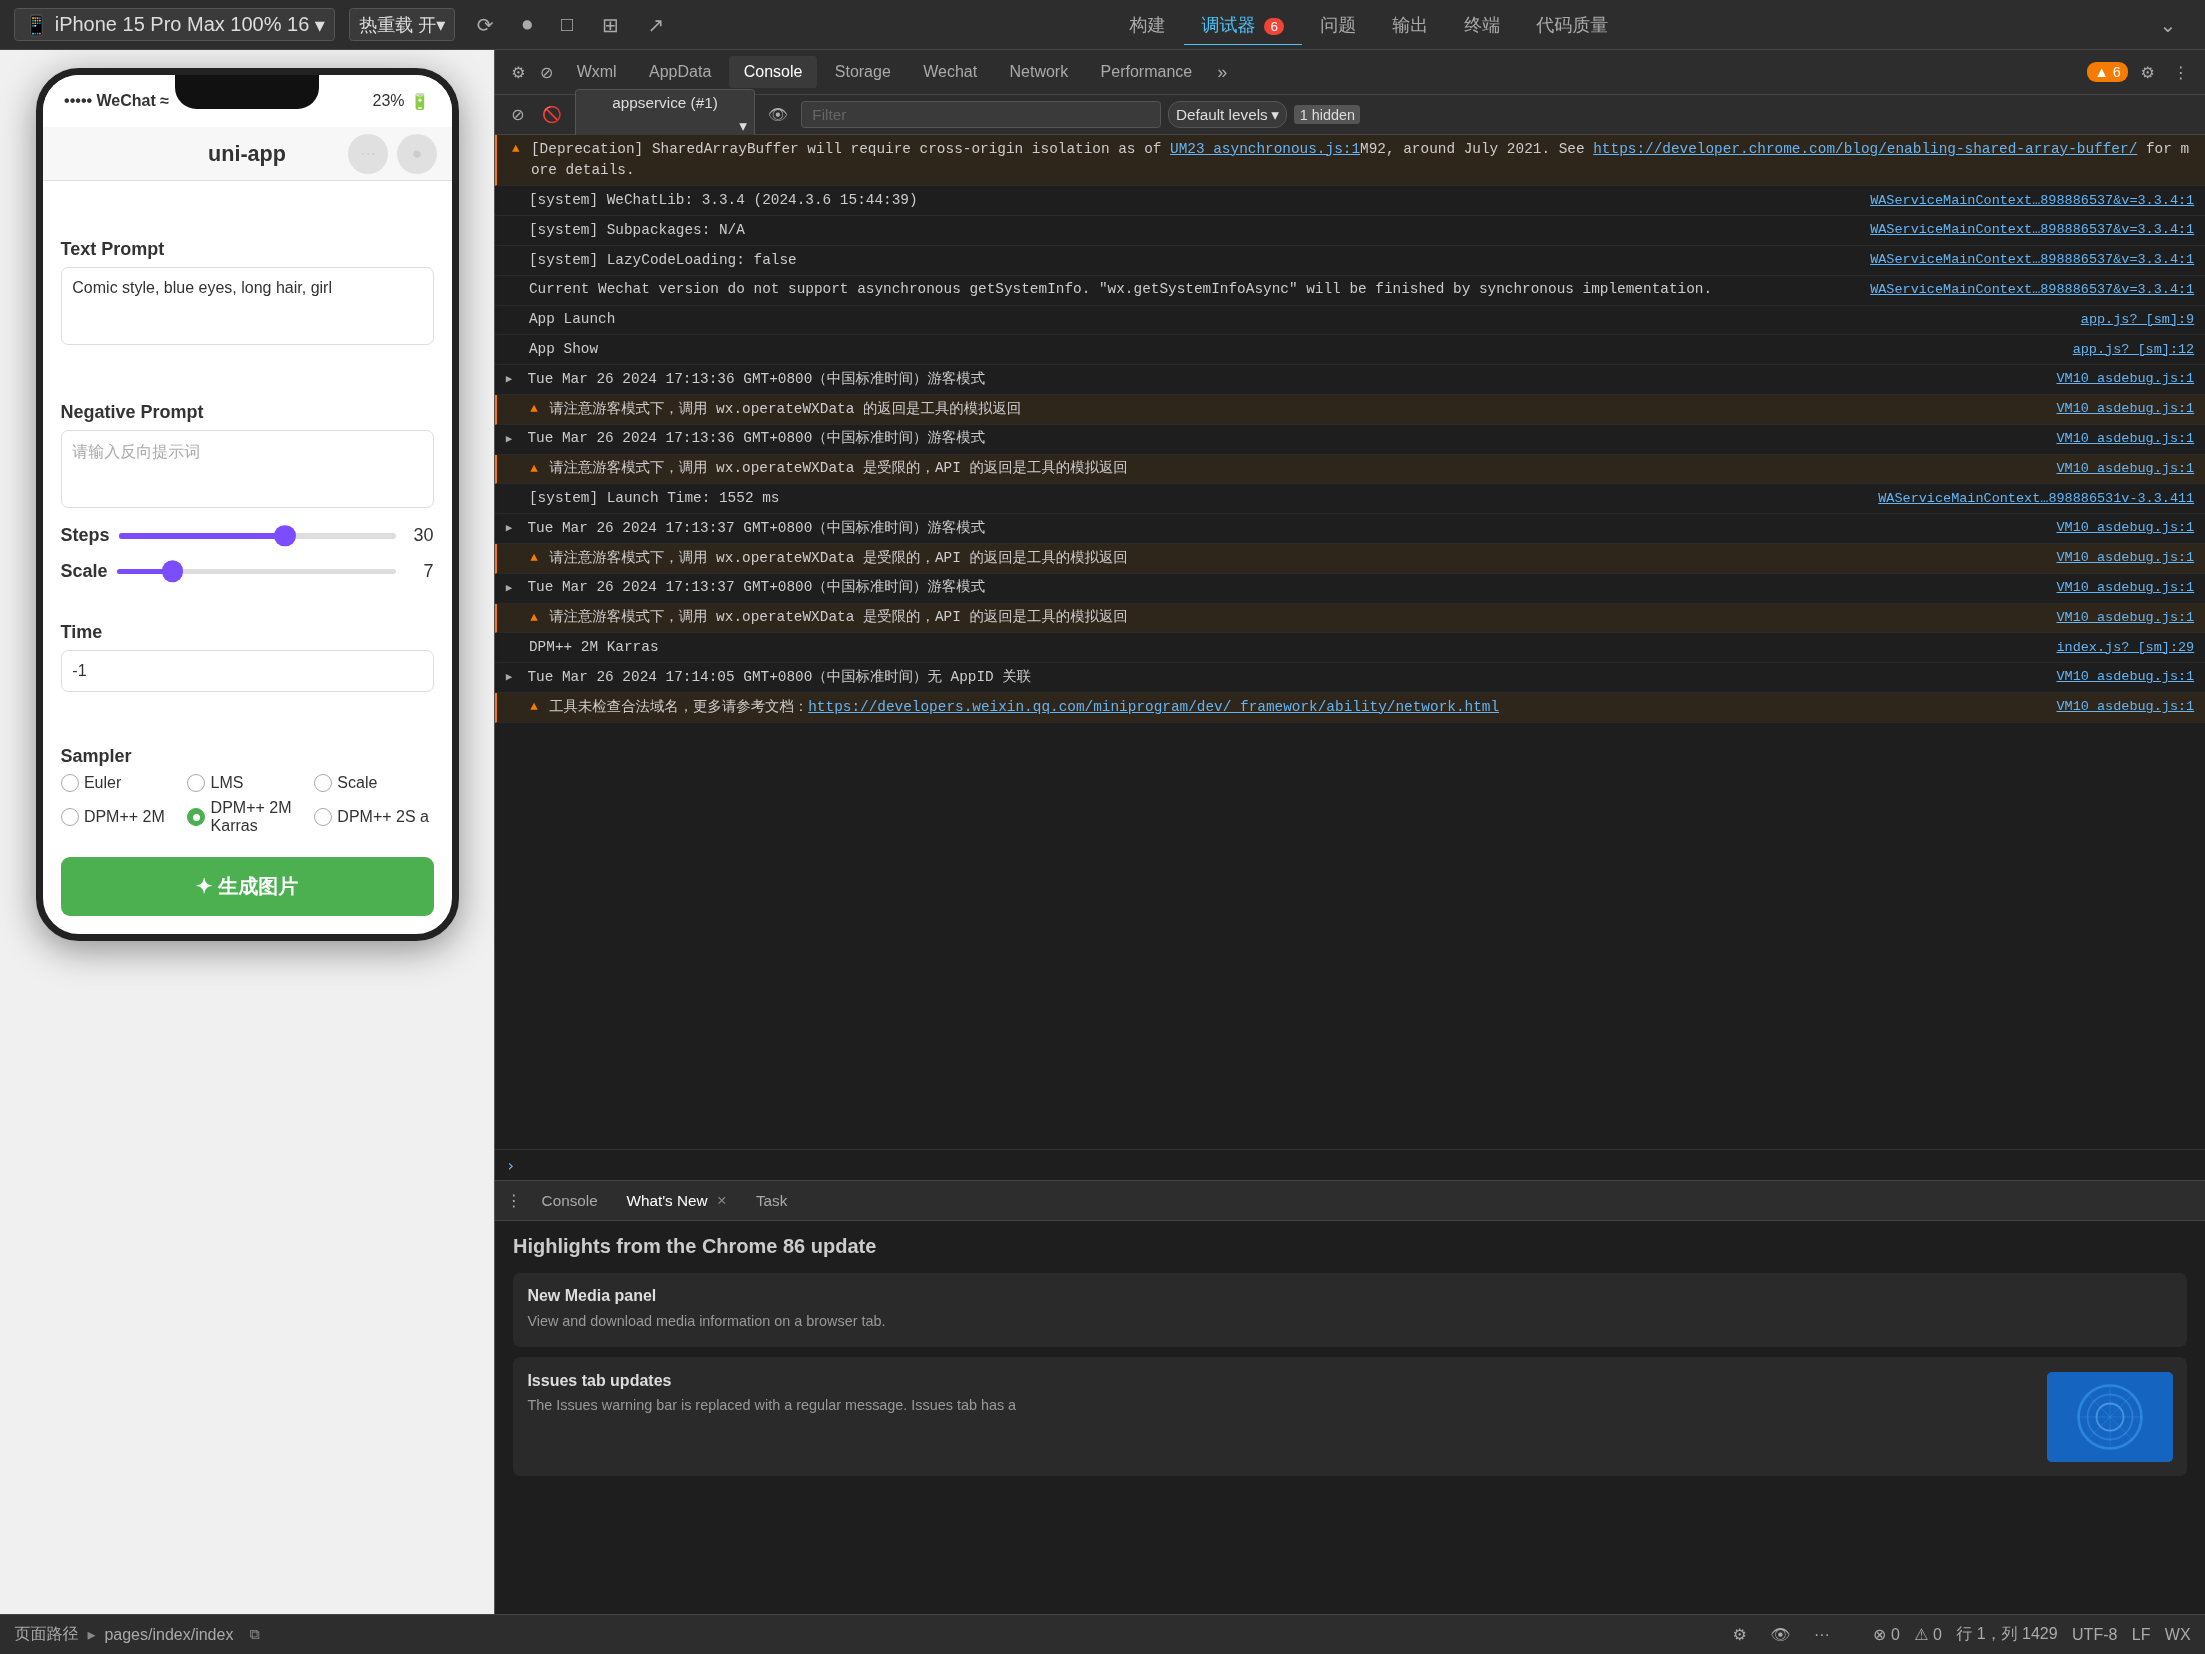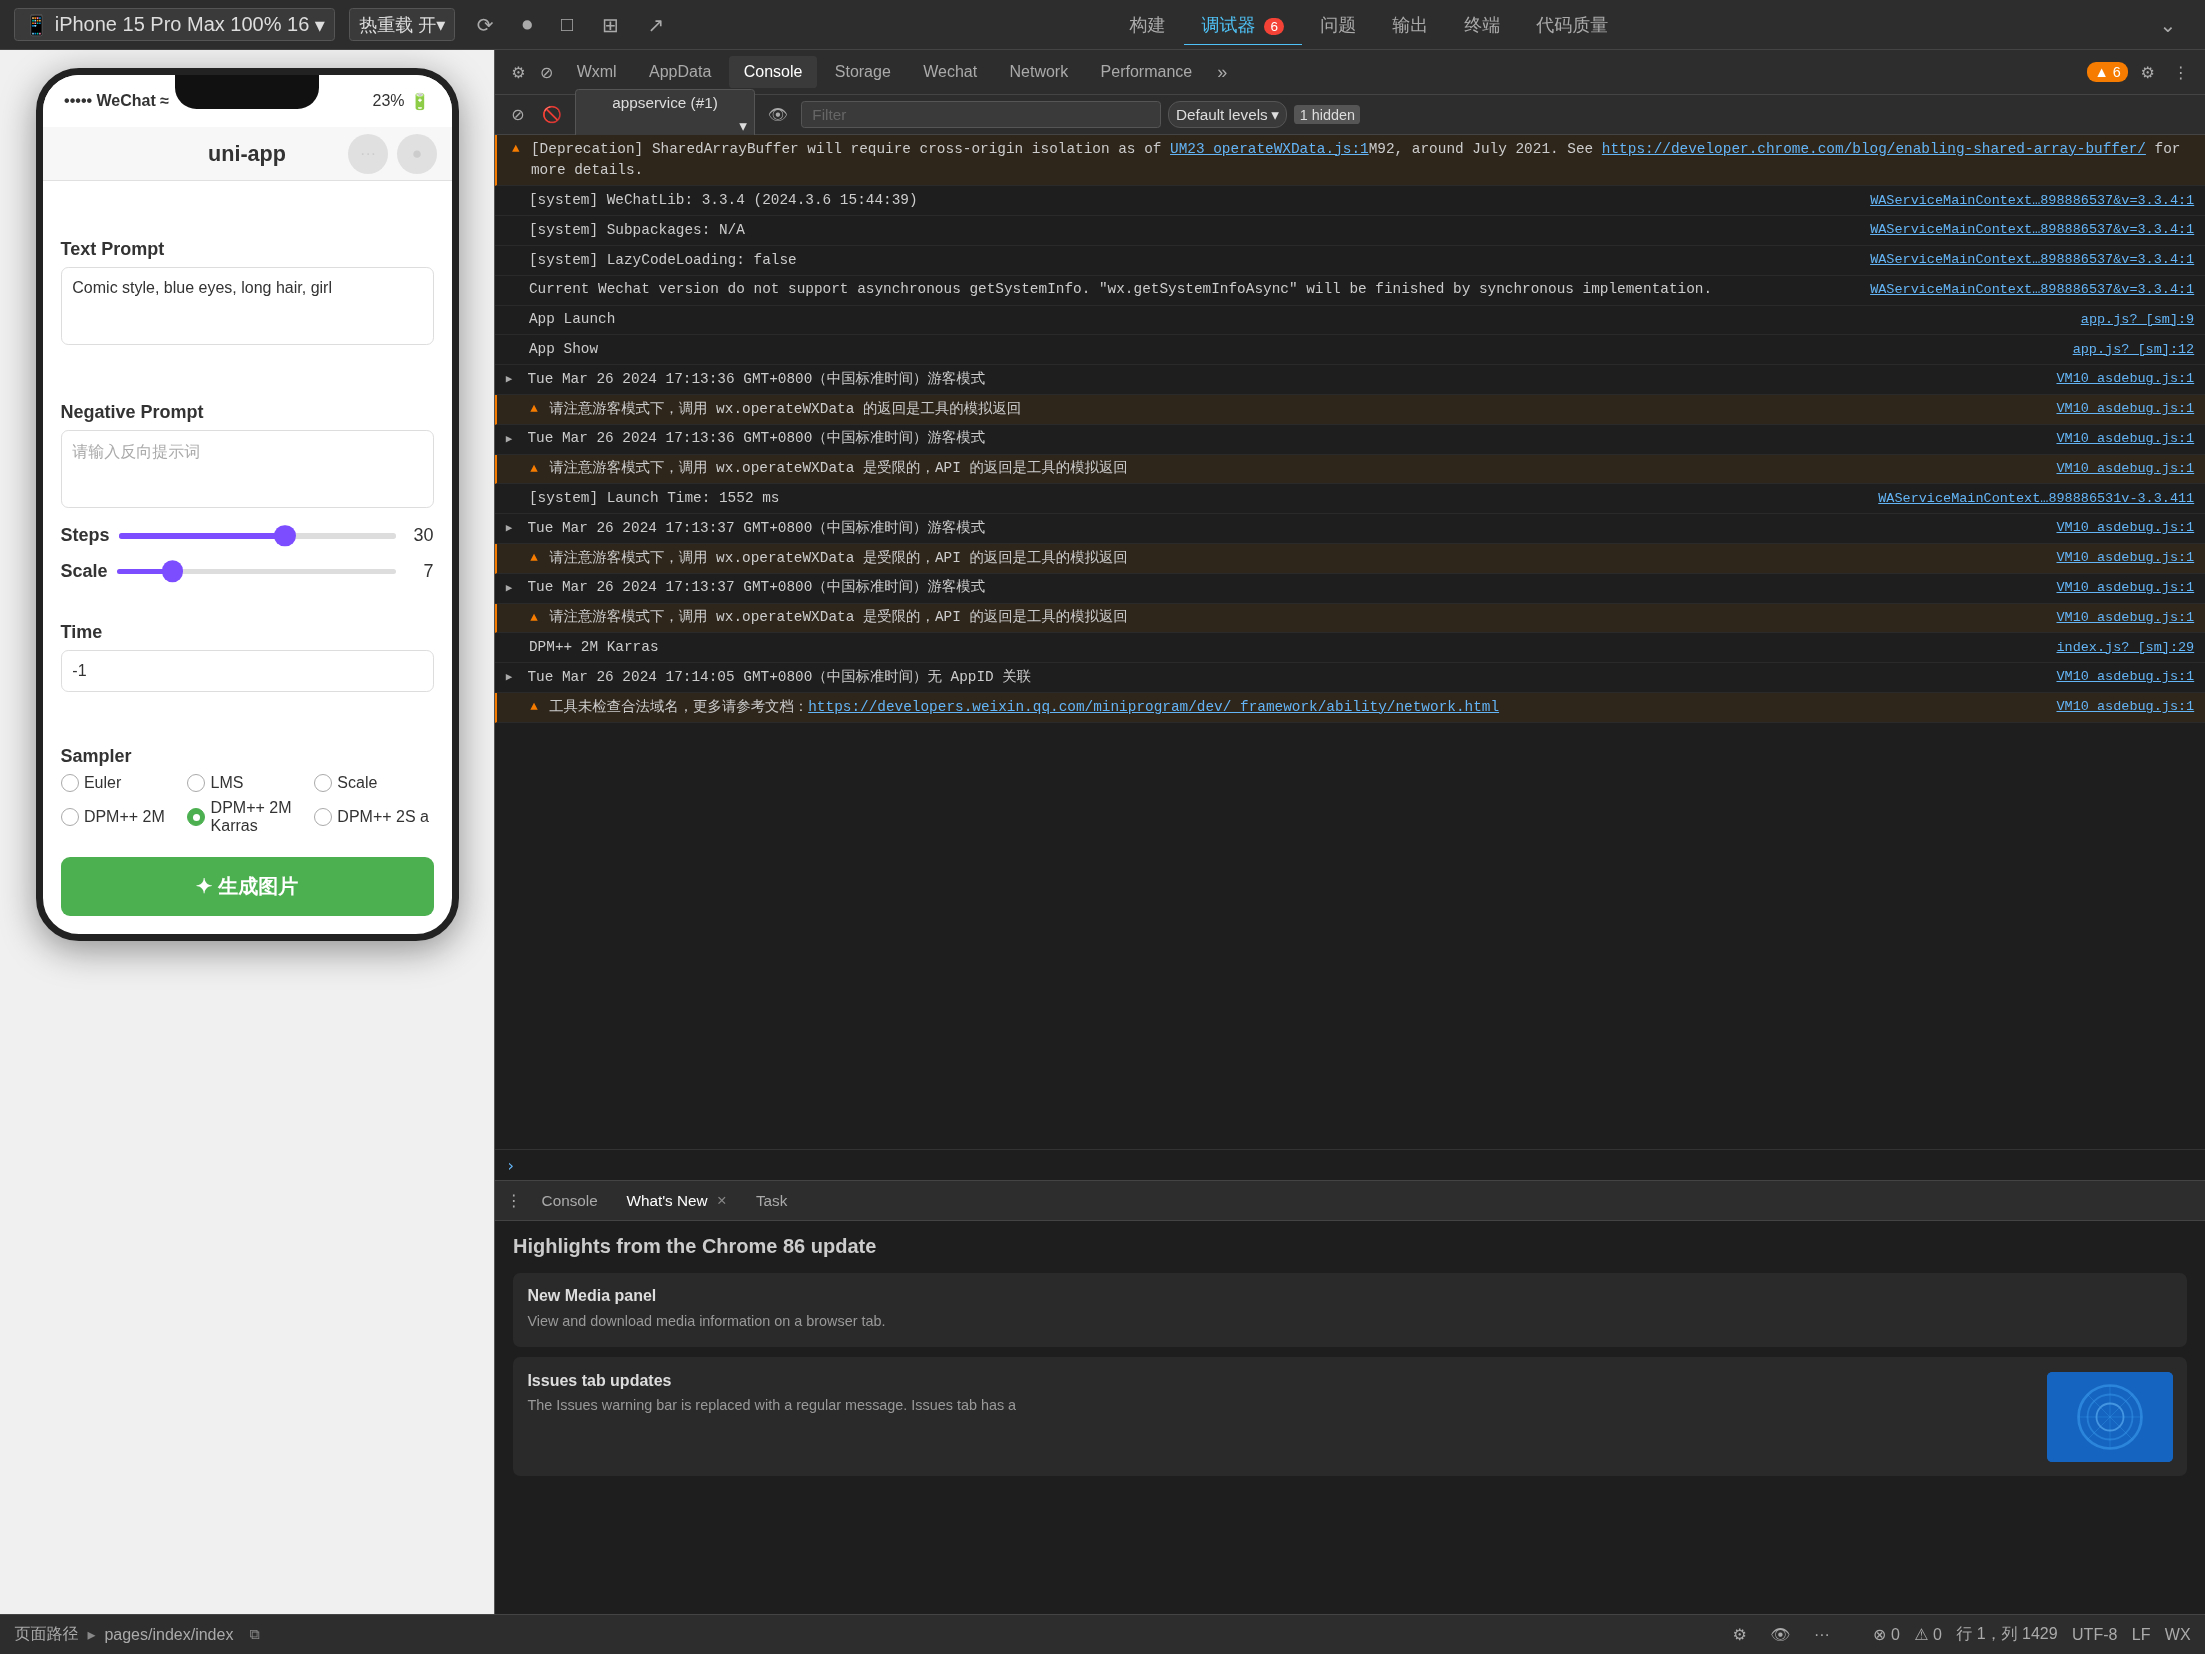--- a/index.html
+++ b/index.html
@@ -790,21 +790,21 @@
         <span>Default levels</span>
         <span>▾</span>
       </div>
       <div class="hidden-badge">1 hidden</div>
     </div>
 
     <div class="console-log-area" id="console-log-area">
 
     <div class="log-entry warning">
           <span class="log-icon warn">▲</span>
-          <span class="log-text">[Deprecation] SharedArrayBuffer will require cross-origin isolation as of  <span class="inline-link">UM23 operateWXData.js:1</span>M92, around July 2021. See <span class="inline-link">https://developer.chrome.com/blog/enabling-shared-array-buffer/</span> for more details.</span>
+          <span class="log-text">[Deprecation] SharedArrayBuffer will require cross-origin isolation as of  <span class="inline-link">UM23 asynchronous.js:1</span>M92, around July 2021. See <span class="inline-link">https://developer.chrome.com/blog/enabling-shared-array-buffer/</span> for more details.</span>
         </div>
         <div class="log-entry">
           <span class="log-icon"></span>
           <span class="log-text">[system] WeChatLib: 3.3.4 (2024.3.6 15:44:39)</span>
           <span class="log-source"><span class="inline-link">WAServiceMainContext…898886537&amp;v=3.3.4:1</span></span>
         </div>
         <div class="log-entry">
           <span class="log-icon"></span>
           <span class="log-text">[system] Subpackages: N/A</span>
           <span class="log-source"><span class="inline-link">WAServiceMainContext…898886537&amp;v=3.3.4:1</span></span>

